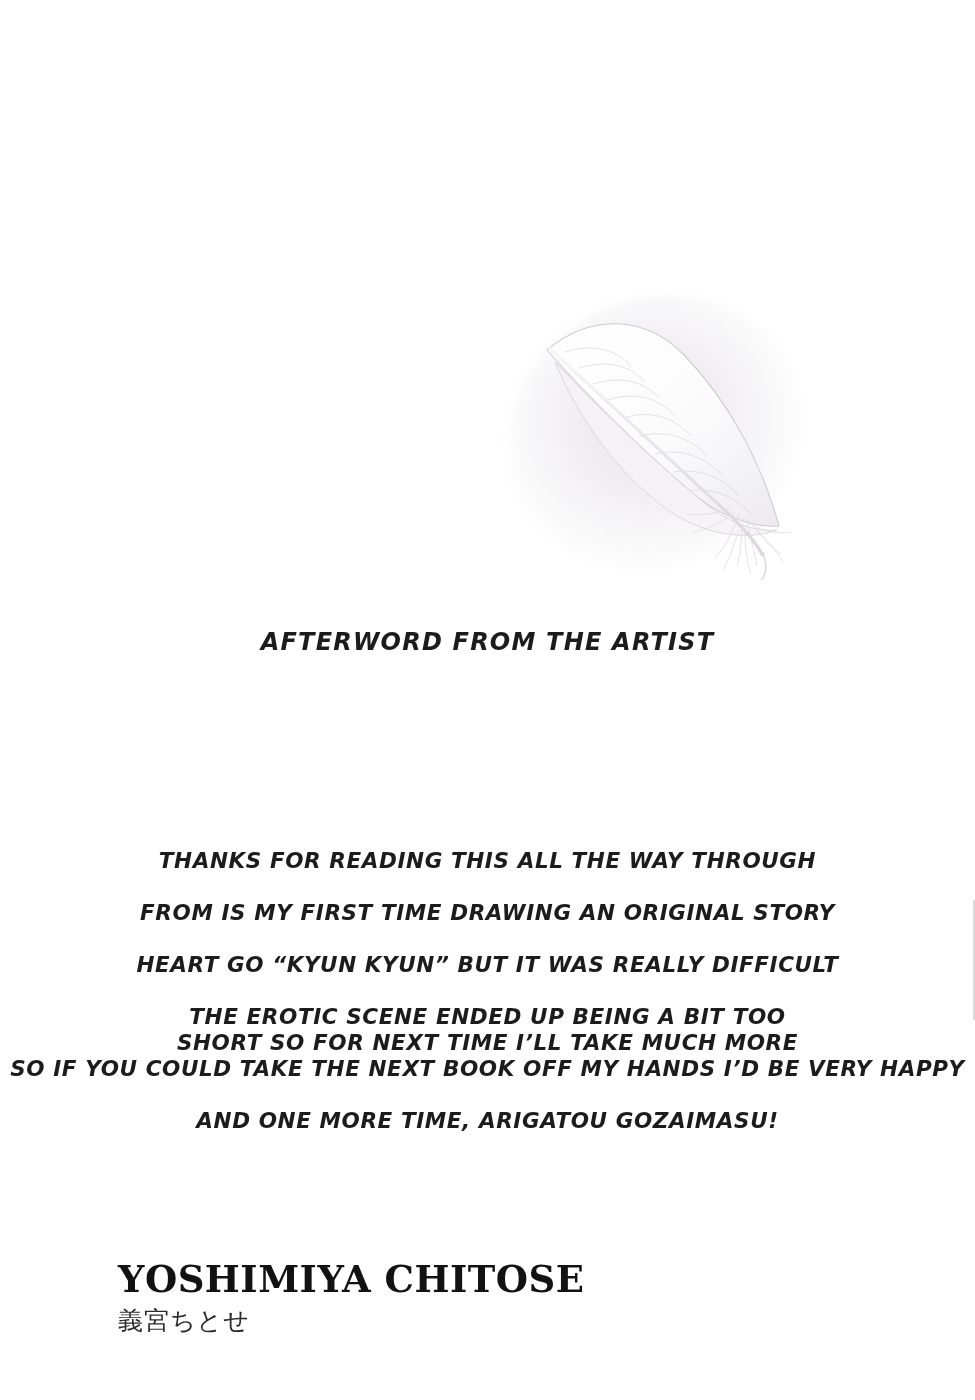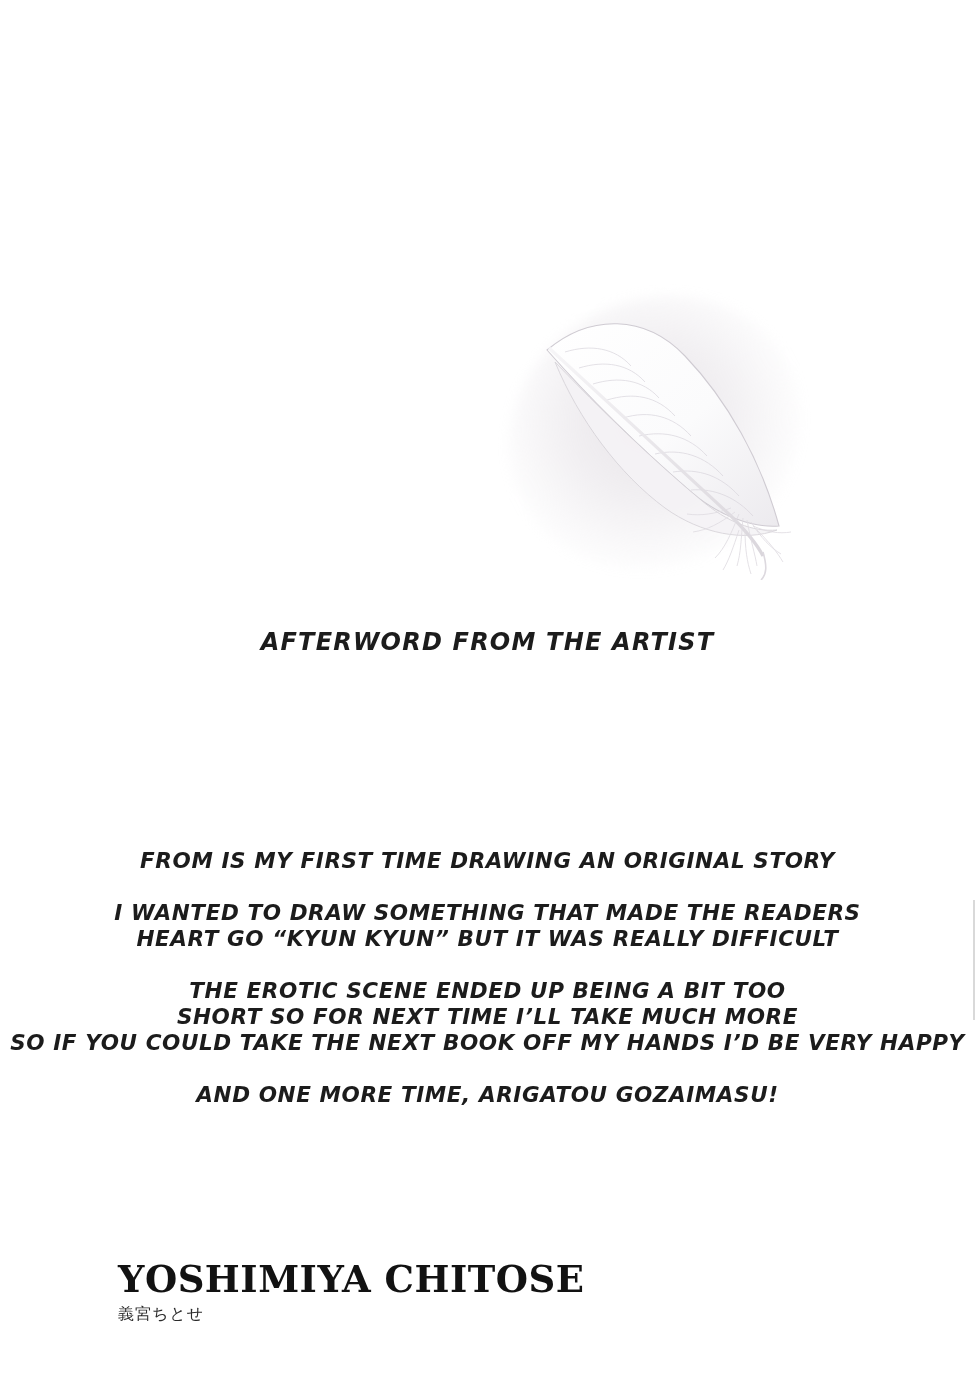--- a/index.html
+++ b/index.html
@@ -110,21 +110,21 @@
     font-weight: 700;
     font-size: 37px;
     letter-spacing: 0.5px;
     color: #121212;
     white-space: nowrap;
     line-height: 42px;
   }
   .sig-jp {
     margin-top: 4px;
     font-family: "DejaVu Sans", sans-serif;
-    font-size: 16px;
+    font-size: 25px;
     letter-spacing: 1px;
     color: #2a2a2a;
     white-space: nowrap;
   }
 </style>
 </head>
 <body>
 
 <div class="page">
 
@@ -184,27 +184,29 @@
       </g>
 
       <path d="M268 262 C 272 276, 272 284, 266 290" stroke="#ddd9df" stroke-width="1.6" fill="none"></path>
     </svg>
   </div>
 
   <div class="afterword-title">AFTERWORD FROM THE ARTIST</div>
 
   <div class="body-block">
 
+    <div class="para">
+      <div class="line">THANKS FOR READING THIS ALL THE WAY THROUGH</div>
+    </div>
 
     <div class="para">
       <div class="line">FROM IS MY FIRST TIME DRAWING AN ORIGINAL STORY</div>
     </div>
 
     <div class="para">
-      <div class="line">I WANTED TO DRAW SOMETHING THAT MADE THE READERS</div>
       <div class="line">HEART GO “KYUN KYUN” BUT IT WAS REALLY DIFFICULT</div>
     </div>
 
 
     <div class="para">
       <div class="line">THE EROTIC SCENE ENDED UP BEING A BIT TOO</div>
       <div class="line">SHORT SO FOR NEXT TIME I’LL TAKE MUCH MORE</div>
       <div class="line">SO IF YOU COULD TAKE THE NEXT BOOK OFF MY HANDS I’D BE VERY HAPPY</div>
     </div>
 

